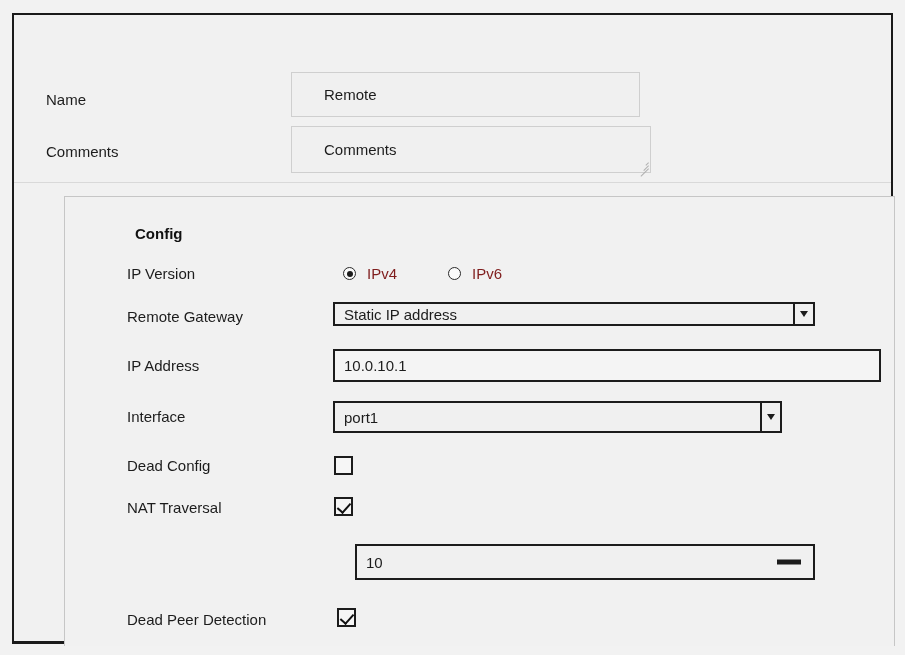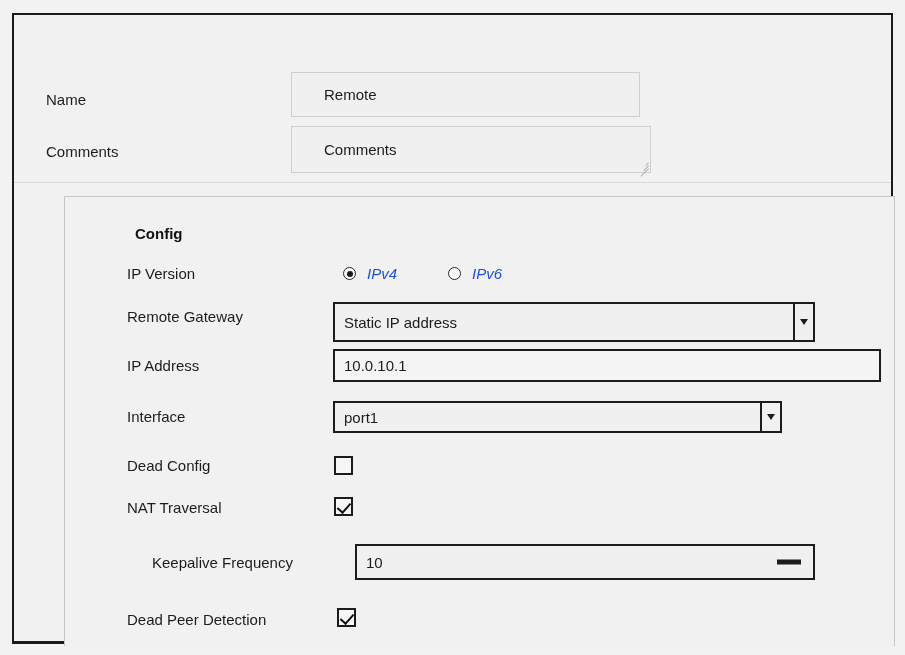--- a/index.html
+++ b/index.html
@@ -156,22 +156,21 @@
     height: 5px;
     background: #1c1c1c;
   }
 
   
   .radio-wrap {
     position: absolute;
     display: flex;
     align-items: center;
     font-size: 15px;
-    color: #1d4ed8;
-    font-style: italic;
+    color: #7f1d1d;
   }
   .radio {
     width: 13px;
     height: 13px;
     border: 1.5px solid #2a2a2a;
     border-radius: 50%;
     background: #fafafa;
     margin-right: 11px;
     position: relative;
     flex: none;
@@ -237,21 +236,21 @@
       <div class="radio-wrap" style="left:278px; top:68px;">
         <span class="radio on"></span>
         <span>IPv4</span>
       </div>
       <div class="radio-wrap" style="left:383px; top:68px;">
         <span class="radio"></span>
         <span>IPv6</span>
       </div>
 
       <div class="lbl" style="left:62px; top:111px;">Remote Gateway</div>
-      <div class="hard-field" style="left:268px; top:105px; width:482px; height:40px;">
+      <div class="hard-field" style="left:268px; top:105px; width:482px; height:24px;">
         <span>Static IP address</span>
         <span class="dd-arrow-cell">
           <span class="tri"></span>
         </span>
       </div>
 
       <div class="lbl" style="left:62px; top:160px;">IP Address</div>
       <div class="hard-field white" style="left:268px; top:152px; width:548px; height:33px;">10.0.10.1</div>
 
       <div class="lbl" style="left:62px; top:211px;">Interface</div>
@@ -261,21 +260,20 @@
           <span class="tri"></span>
         </span>
       </div>
 
       <div class="lbl" style="left:62px; top:260px;">Dead Config</div>
       <div class="cbx" style="left:269px; top:259px;"></div>
 
       <div class="lbl" style="left:62px; top:302px;">NAT Traversal</div>
       <div class="cbx on" style="left:269px; top:300px;"></div>
 
-      <div class="lbl" style="left:87px; top:357px;">Keepalive Frequency</div>
       <div class="hard-field" style="left:290px; top:347px; width:460px; height:36px;">
         <span>10</span>
         <span class="minus-btn"></span>
       </div>
 
       <div class="lbl" style="left:62px; top:414px;">Dead Peer Detection</div>
       <div class="cbx on" style="left:272px; top:411px;"></div>
 
     </div>
 

